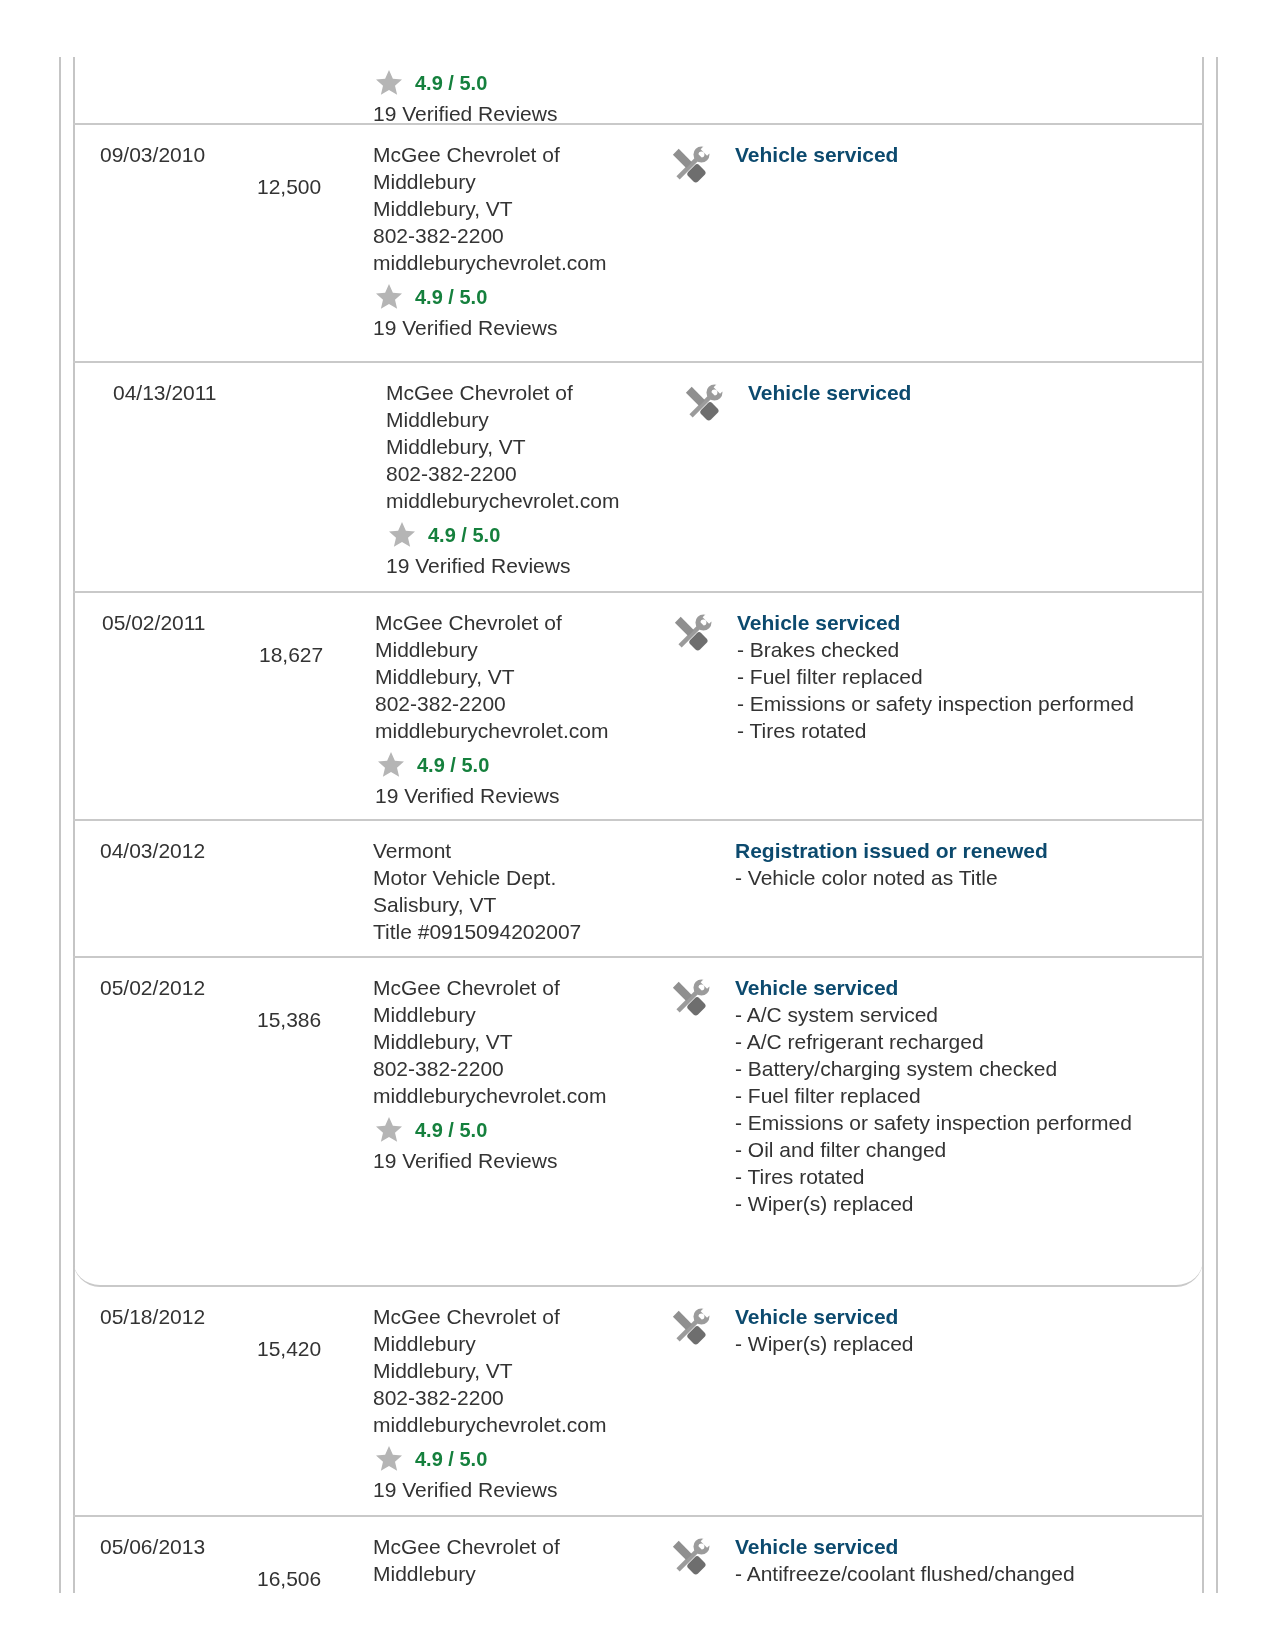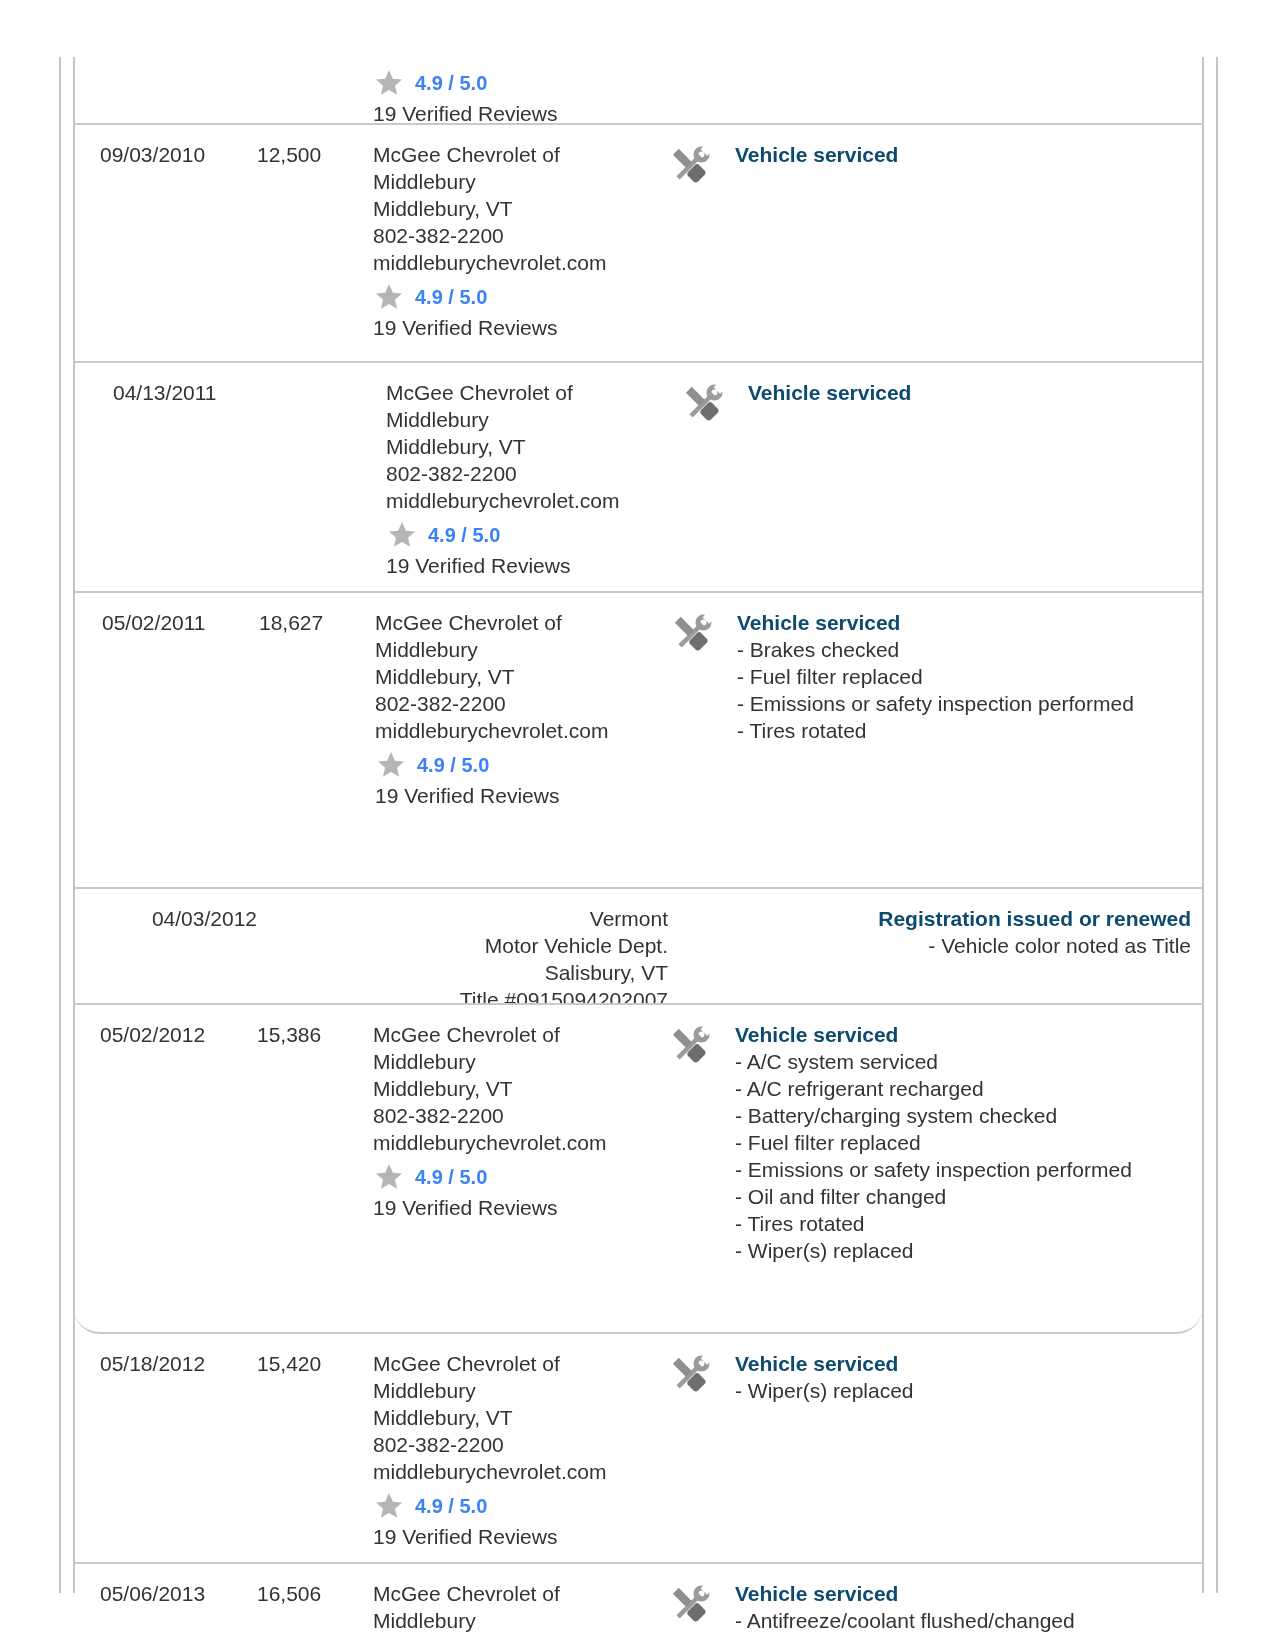--- a/index.html
+++ b/index.html
@@ -21,36 +21,36 @@
     display:grid;
     grid-template-columns:157px 116px 295px 67px 1fr;
     padding:16px 12px 0 27px;
     border-bottom:2px solid #c9c9c9;
     overflow:hidden;
     font-size:21px;line-height:27px;
   }
   .row.r0{height:68px;padding-top:5px;}
   .row.r1{height:238px;}
   .row.r2{height:230px;padding-left:40px;}
-  .row.r3{height:296px;padding-left:29px;}
-  .row.r4{height:116px;text-align:right;}
+  .row.r3{height:228px;padding-left:29px;}
+  .row.r4{height:137px;}
   .row.r5{height:329px;border-radius:27px;}
   .row.r6{height:230px;}
   .row.r7{height:76px;border-bottom:none;}
 
   .cell{min-width:0;}
   .cell.date{white-space:nowrap;}
-  .cell.mileage{white-space:nowrap;}
+  .cell.mileage{white-space:nowrap;margin-top:32px;}
 
   .source-lines div{white-space:nowrap;}
 
   .rating{margin-top:4px;}
   .rating-line{display:flex;align-items:center;height:34px;}
   .rating-line .star{flex:0 0 auto;margin-right:10px;}
-  .score{font-weight:bold;color:#3b82f6;font-size:20px;}
+  .score{font-weight:bold;color:#15803d;font-size:20px;}
   .reviews{line-height:27px;}
 
   .iconcol{padding-top:3px;}
   .tools{display:block;}
 
   .title{font-weight:bold;color:#0c4a6e;}
   .item{padding-left:12px;text-indent:-12px;}
 </style>
 </head>
 <body>

